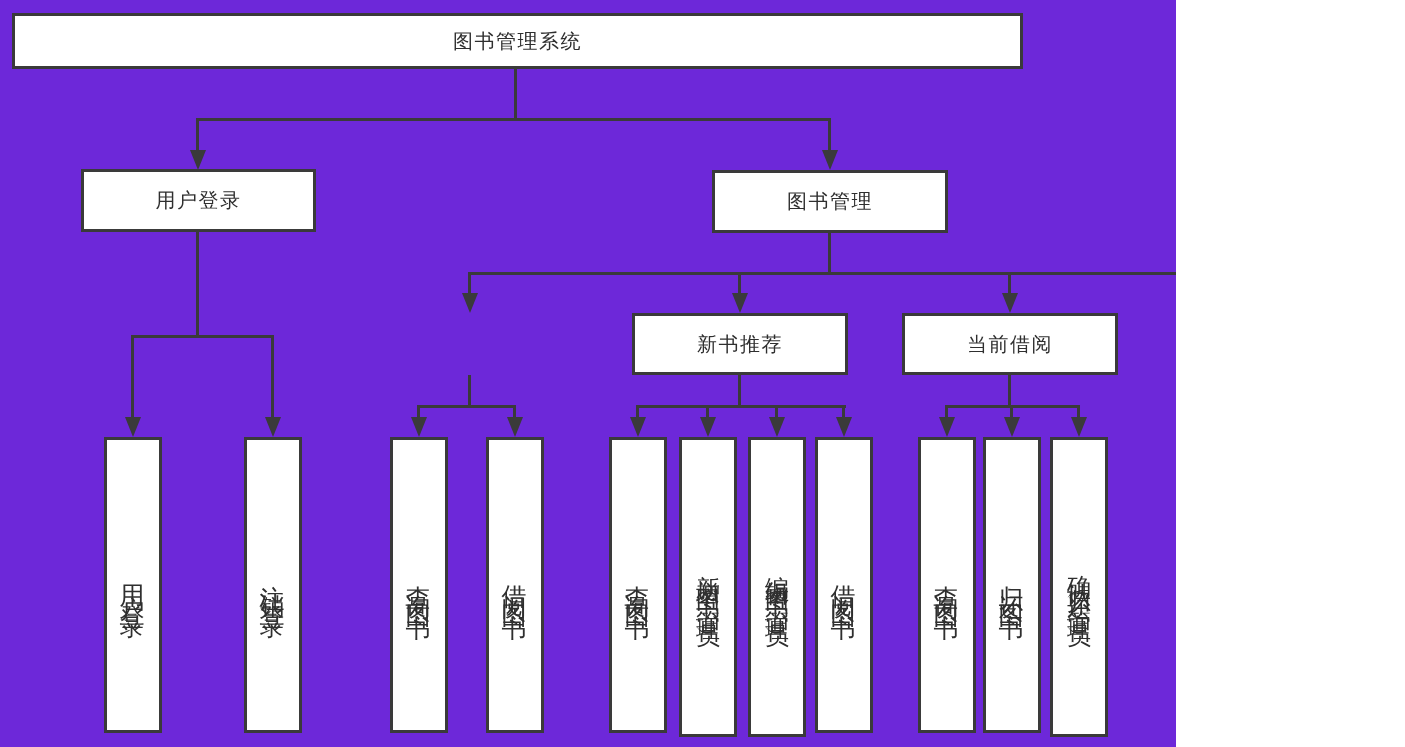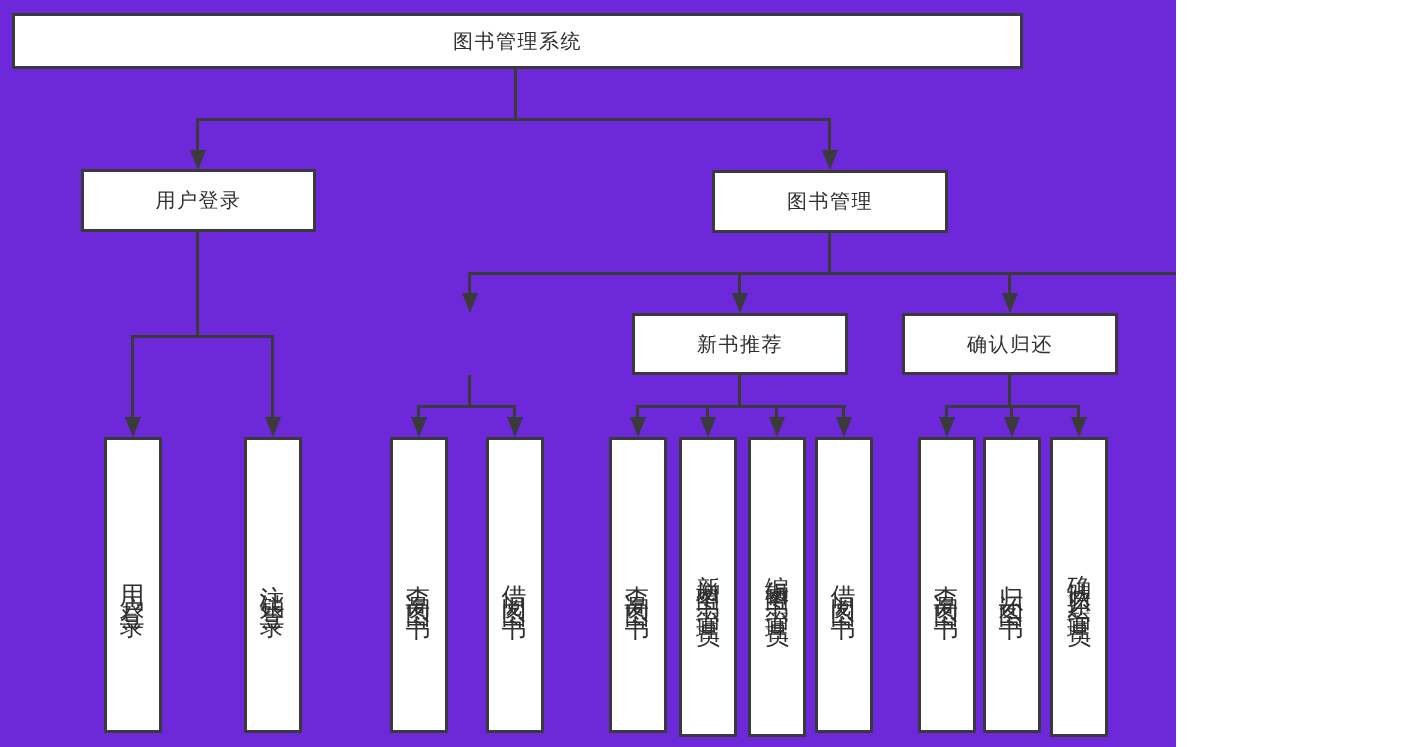--- a/index.html
+++ b/index.html
@@ -99,21 +99,21 @@
   <div class="vl" style="left:1341px;top:405px;height:14px"></div>
   <div class="arr" style="left:1217px;top:417px"></div>
   <div class="arr" style="left:1335px;top:417px"></div>
 
   <div class="box" style="left:12px;top:13px;width:1011px;height:56px">图书管理系统</div>
 
   <div class="box" style="left:81px;top:169px;width:235px;height:63px">用户登录</div>
   <div class="box" style="left:712px;top:170px;width:236px;height:63px">图书管理</div>
 
   <div class="box" style="left:632px;top:313px;width:216px;height:62px">新书推荐</div>
-  <div class="box" style="left:902px;top:313px;width:216px;height:62px">确认归还</div>
+  <div class="box" style="left:902px;top:313px;width:216px;height:62px">当前借阅</div>
 
   <div class="vbox v4" style="left:104px;top:437px;height:296px">用户登录</div>
   <div class="vbox v4" style="left:244px;top:437px;height:296px">注销登录</div>
 
   <div class="vbox v4" style="left:390px;top:437px;height:296px">查询图书</div>
   <div class="vbox v4" style="left:486px;top:437px;height:296px">借阅图书</div>
 
   <div class="vbox v4" style="left:609px;top:437px;height:296px">查询图书</div>
   <div class="vbox v9" style="left:679px;top:437px;height:300px">新增图书（管理员）</div>
   <div class="vbox v9" style="left:748px;top:437px;height:300px">编辑图书（管理员）</div>

